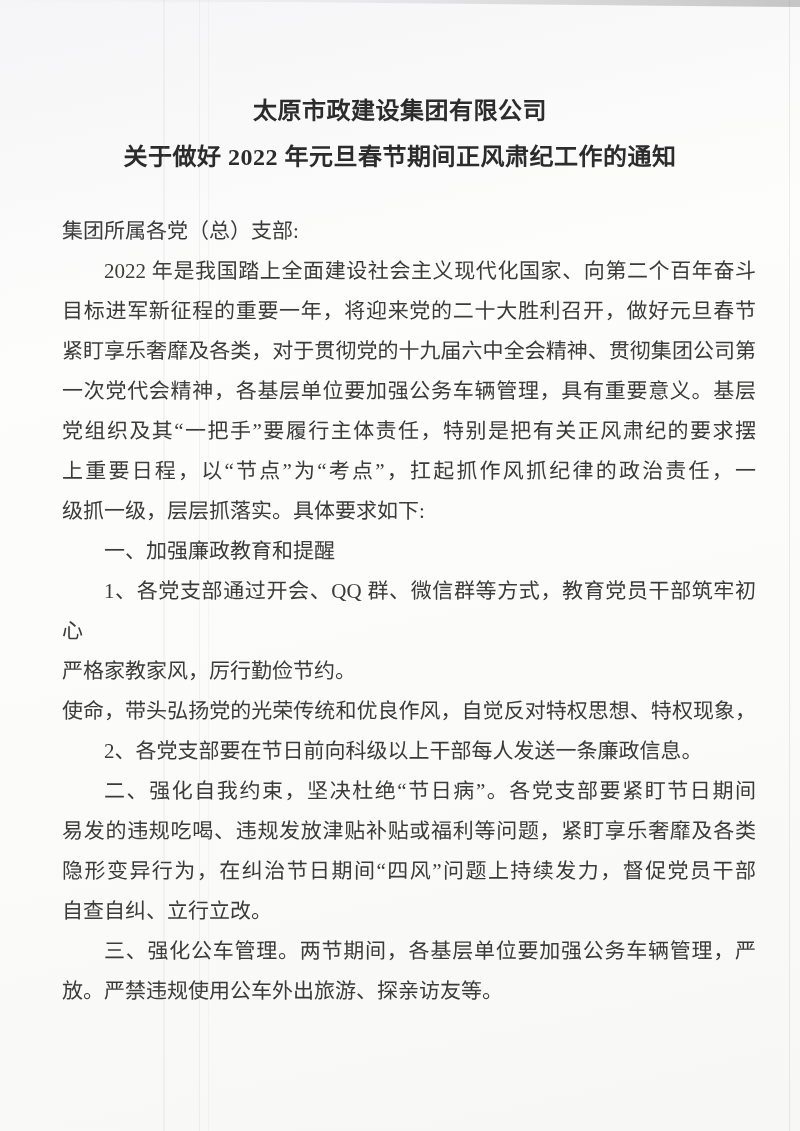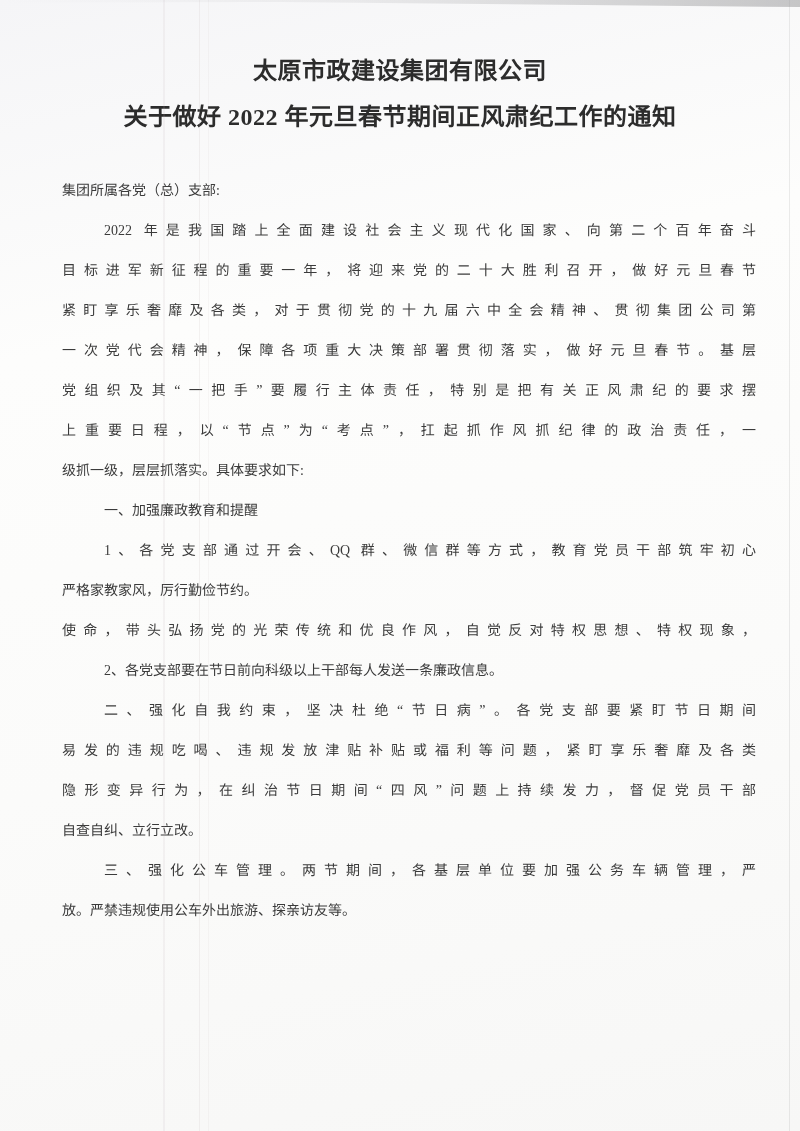--- a/index.html
+++ b/index.html
@@ -23,31 +23,31 @@
     pointer-events: none;
   }
   .scan-streaks { position: absolute; inset: 0; pointer-events: none; }
   .scan-streaks i { position: absolute; top: 0; bottom: 0; display: block; }
   .streak-a { left: 163px; width: 2px; background: rgba(186,176,180,0.12); }
   .streak-b { left: 199px; width: 1px; background: rgba(186,170,172,0.14); }
   .streak-c { left: 208px; width: 1px; background: rgba(200,188,190,0.10); }
   .streak-edge { left: 789px; width: 1px; background: rgba(150,150,152,0.18); }
 
   .doc-header {
-    padding-top: 48px;
+    padding-top: 88px;
     text-align: center;
     font-weight: bold;
     font-size: 24px;
     line-height: 46px;
     color: #2c2c2c;
     letter-spacing: 0.5px;
   }
   .doc-body {
     margin: 31px 44px 0 62px;
-    font-size: 14px;
+    font-size: 21px;
     line-height: 40px;
     color: var(--ink);
   }
   .line { text-align: left; text-align-last: left; }
   .line.just { text-align: justify; text-align-last: justify; }
   .line.indent { text-indent: 42px; }
 </style>
 </head>
 <body>
 
@@ -63,21 +63,21 @@
   <div class="doc-header">
     <div>太原市政建设集团有限公司</div>
     <div>关于做好 2022 年元旦春节期间正风肃纪工作的通知</div>
   </div>
 
   <div class="doc-body">
       <div class="line">集团所属各党（总）支部:</div>
       <div class="line indent just">2022 年是我国踏上全面建设社会主义现代化国家、向第二个百年奋斗</div>
       <div class="line just">目标进军新征程的重要一年，将迎来党的二十大胜利召开，做好元旦春节</div>
       <div class="line just">紧盯享乐奢靡及各类，对于贯彻党的十九届六中全会精神、贯彻集团公司第</div>
-      <div class="line just">一次党代会精神，保障各项重大决策部署贯彻落实，做好元旦春节。基层</div>
+      <div class="line just">一次党代会精神，各基层单位要加强公务车辆管理，具有重要意义。基层</div>
       <div class="line just">党组织及其“一把手”要履行主体责任，特别是把有关正风肃纪的要求摆</div>
       <div class="line just">上重要日程，以“节点”为“考点”，扛起抓作风抓纪律的政治责任，一</div>
       <div class="line">级抓一级，层层抓落实。具体要求如下:</div>
       <div class="line indent">一、加强廉政教育和提醒</div>
       <div class="line indent just">1、各党支部通过开会、QQ 群、微信群等方式，教育党员干部筑牢初心</div>
       <div class="line">严格家教家风，厉行勤俭节约。</div>
       <div class="line just">使命，带头弘扬党的光荣传统和优良作风，自觉反对特权思想、特权现象，</div>
       <div class="line indent">2、各党支部要在节日前向科级以上干部每人发送一条廉政信息。</div>
       <div class="line indent just">二、强化自我约束，坚决杜绝“节日病”。各党支部要紧盯节日期间</div>
       <div class="line just">易发的违规吃喝、违规发放津贴补贴或福利等问题，紧盯享乐奢靡及各类</div>

